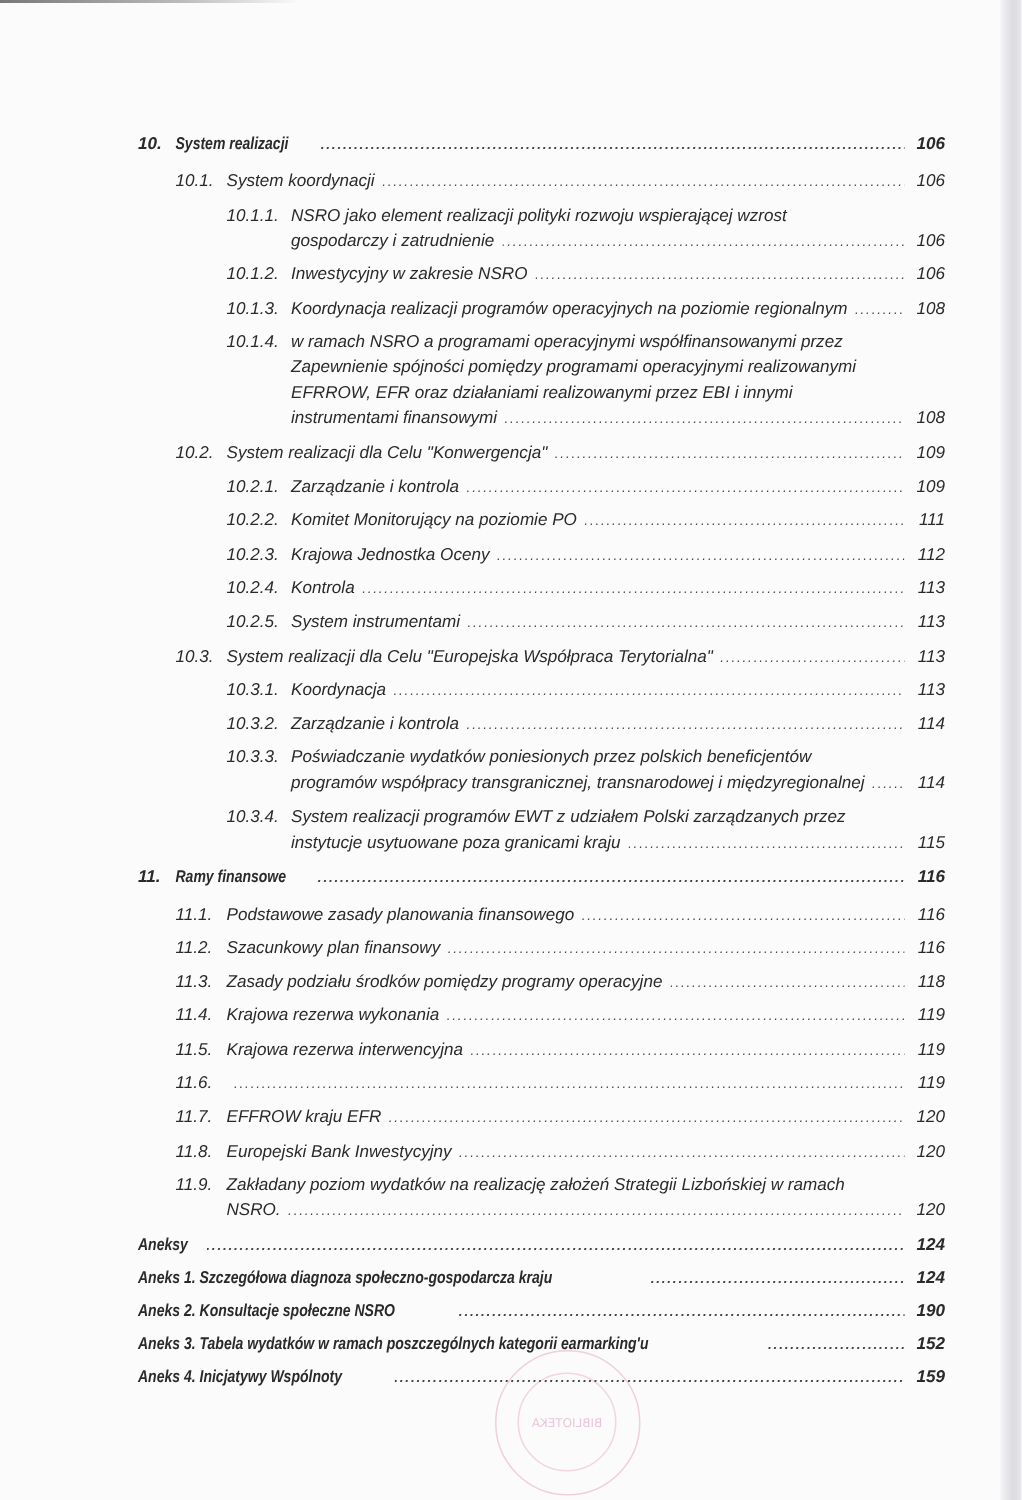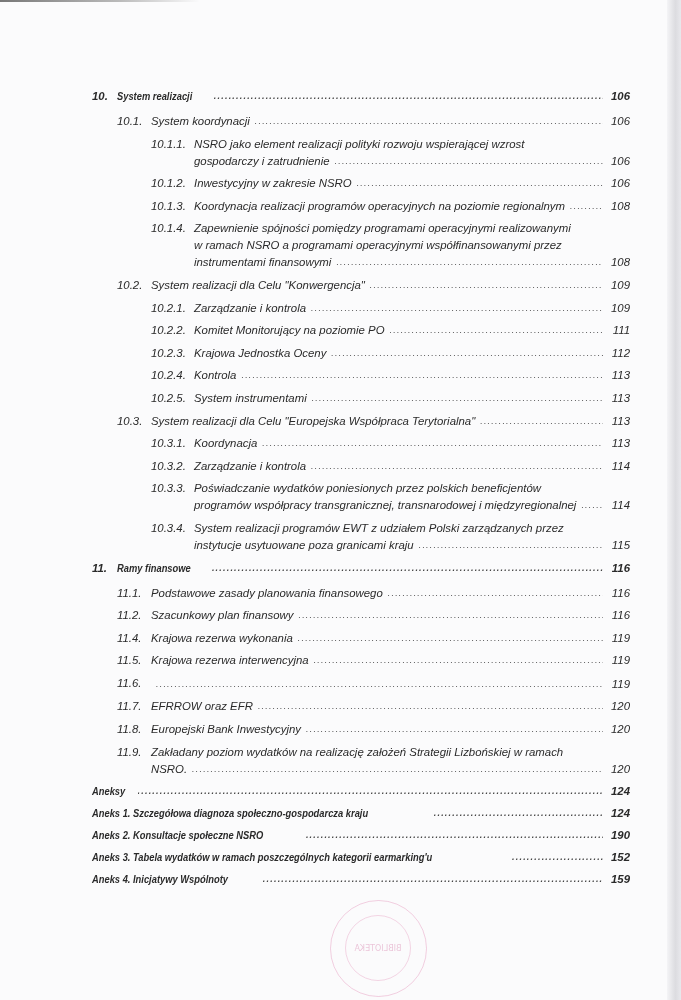--- a/index.html
+++ b/index.html
@@ -131,22 +131,23 @@
             <span class="dots"></span>
             <span class="page">108</span>
           </div>
         </div>
       </div>
     </div>
     <div class="entry lvl2">
       <div class="row">
         <span class="num">10.1.4.</span>
         <div class="body">
+          <span class="title-line">w ramach NSRO a programami operacyjnymi współfinansowanymi przez</span>
           <span class="title-line">Zapewnienie spójności pomiędzy programami operacyjnymi realizowanymi</span>
-          <span class="title-line">w ramach NSRO a programami operacyjnymi współfinansowanymi przez</span>
+          <span class="title-line">EFRROW, EFR oraz działaniami realizowanymi przez EBI i innymi</span>
           <div class="last">
             <span class="title-last">instrumentami finansowymi</span>
             <span class="dots"></span>
             <span class="page">108</span>
           </div>
         </div>
       </div>
     </div>
     <div class="entry lvl1">
       <div class="row">
@@ -313,20 +314,32 @@
           <div class="last">
             <span class="title-last">Szacunkowy plan finansowy</span>
             <span class="dots"></span>
             <span class="page">116</span>
           </div>
         </div>
       </div>
     </div>
     <div class="entry lvl1">
       <div class="row">
+        <span class="num">11.3.</span>
+        <div class="body">
+          <div class="last">
+            <span class="title-last">Zasady podziału środków pomiędzy programy operacyjne</span>
+            <span class="dots"></span>
+            <span class="page">118</span>
+          </div>
+        </div>
+      </div>
+    </div>
+    <div class="entry lvl1">
+      <div class="row">
         <span class="num">11.4.</span>
         <div class="body">
           <div class="last">
             <span class="title-last">Krajowa rezerwa wykonania</span>
             <span class="dots"></span>
             <span class="page">119</span>
           </div>
         </div>
       </div>
     </div>
@@ -351,21 +364,21 @@
             <span class="page">119</span>
           </div>
         </div>
       </div>
     </div>
     <div class="entry lvl1">
       <div class="row">
         <span class="num">11.7.</span>
         <div class="body">
           <div class="last">
-            <span class="title-last">EFRROW oraz EFR</span>
+            <span class="title-last">EFFROW kraju EFR</span>
             <span class="dots"></span>
             <span class="page">120</span>
           </div>
         </div>
       </div>
     </div>
     <div class="entry lvl1">
       <div class="row">
         <span class="num">11.8.</span>
         <div class="body">

